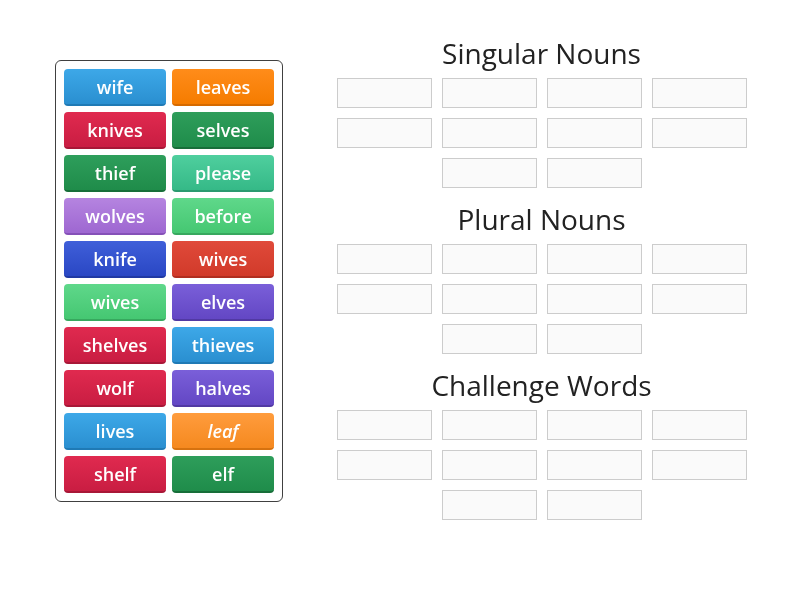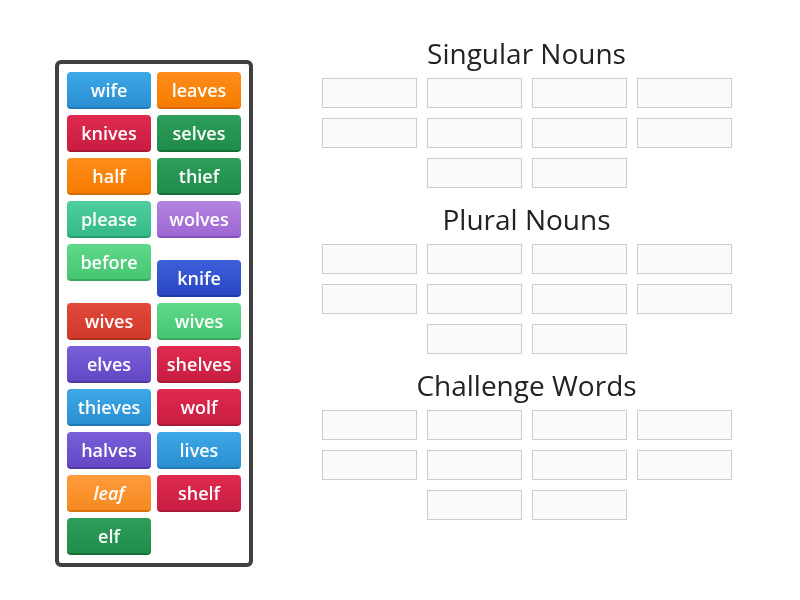--- a/index.html
+++ b/index.html
@@ -9,27 +9,27 @@
     width: 800px;
     height: 600px;
     overflow: hidden;
   }
   .container {
     display: flex;
     padding: 30px 30px 30px 55px;
     gap: 30px;
   }
   .word-bank {
-    border: 4px solid #404040;
+    border: 1px solid #404040;
     border-radius: 6px;
     padding: 8px;
     display: grid;
     grid-template-columns: 1fr 1fr;
     gap: 6px;
-    width: 198px;
+    width: 228px;
     background: #fff;
     align-self: flex-start;
     margin-top: 30px;
   }
   .tile {
     color: #fff;
     font-weight: 600;
     font-size: 18px;
     text-align: center;
     padding: 8px 4px;
@@ -39,21 +39,21 @@
     height: 37px;
     line-height: 21px;
   }
   .c-blue    { background: linear-gradient(#3da8e8,#2a8fd0); border-bottom:2px solid #1f7ab5;}
   .c-orange  { background: linear-gradient(#ff8c1a,#f57c00); border-bottom:2px solid #d66a00;}
   .c-crimson { background: linear-gradient(#e02a4f,#c91d42); border-bottom:2px solid #a81737;}
   .c-green   { background: linear-gradient(#2e9e5b,#1f8c4a); border-bottom:2px solid #176e39;}
   .c-purple  { background: linear-gradient(#c96fd9,#b54ec9); border-bottom:2px solid #9a3eab;}
   .c-teal    { background: linear-gradient(#4fcf9e,#35b987); border-bottom:2px solid #2a9a6f;}
   .c-violet  { background: linear-gradient(#b584e0,#9e67d1); border-bottom:2px solid #8550b8;}
-  .c-navy    { background: linear-gradient(#3f5fd9,#2a47c4); border-bottom:2px solid #2039a3;margin-top:16px;}
+  .c-navy    { background: linear-gradient(#3f5fd9,#2a47c4); border-bottom:2px solid #2039a3;}
   .c-red     { background: linear-gradient(#e04a3a,#d13a2a); border-bottom:2px solid #b02e20;}
   .c-mint    { background: linear-gradient(#5fd88a,#45c772); border-bottom:2px solid #37a85e;}
   .c-indigo  { background: linear-gradient(#7a5fd9,#6347c4); border-bottom:2px solid #5139a3;}
   .c-orange2 { background: linear-gradient(#ff9c3d,#f5891f); border-bottom:2px solid #d6720f;font-style:italic;}
 
   .right {
     flex: 1;
     display: flex;
     flex-direction: column;
     gap: 0;
@@ -83,21 +83,20 @@
 </head>
 <body>
 
 <div class="container">
 
   <div class="word-bank" id="word-bank">
       <div class="tile c-blue">wife</div>
       <div class="tile c-orange">leaves</div>
       <div class="tile c-crimson">knives</div>
       <div class="tile c-green">selves</div>
-      <div class="tile c-orange">half</div>
       <div class="tile c-green">thief</div>
       <div class="tile c-teal">please</div>
       <div class="tile c-violet">wolves</div>
       <div class="tile c-mint">before</div>
       <div class="tile c-navy">knife</div>
       <div class="tile c-red">wives</div>
       <div class="tile c-mint">wives</div>
       <div class="tile c-indigo">elves</div>
       <div class="tile c-crimson">shelves</div>
       <div class="tile c-blue">thieves</div>

